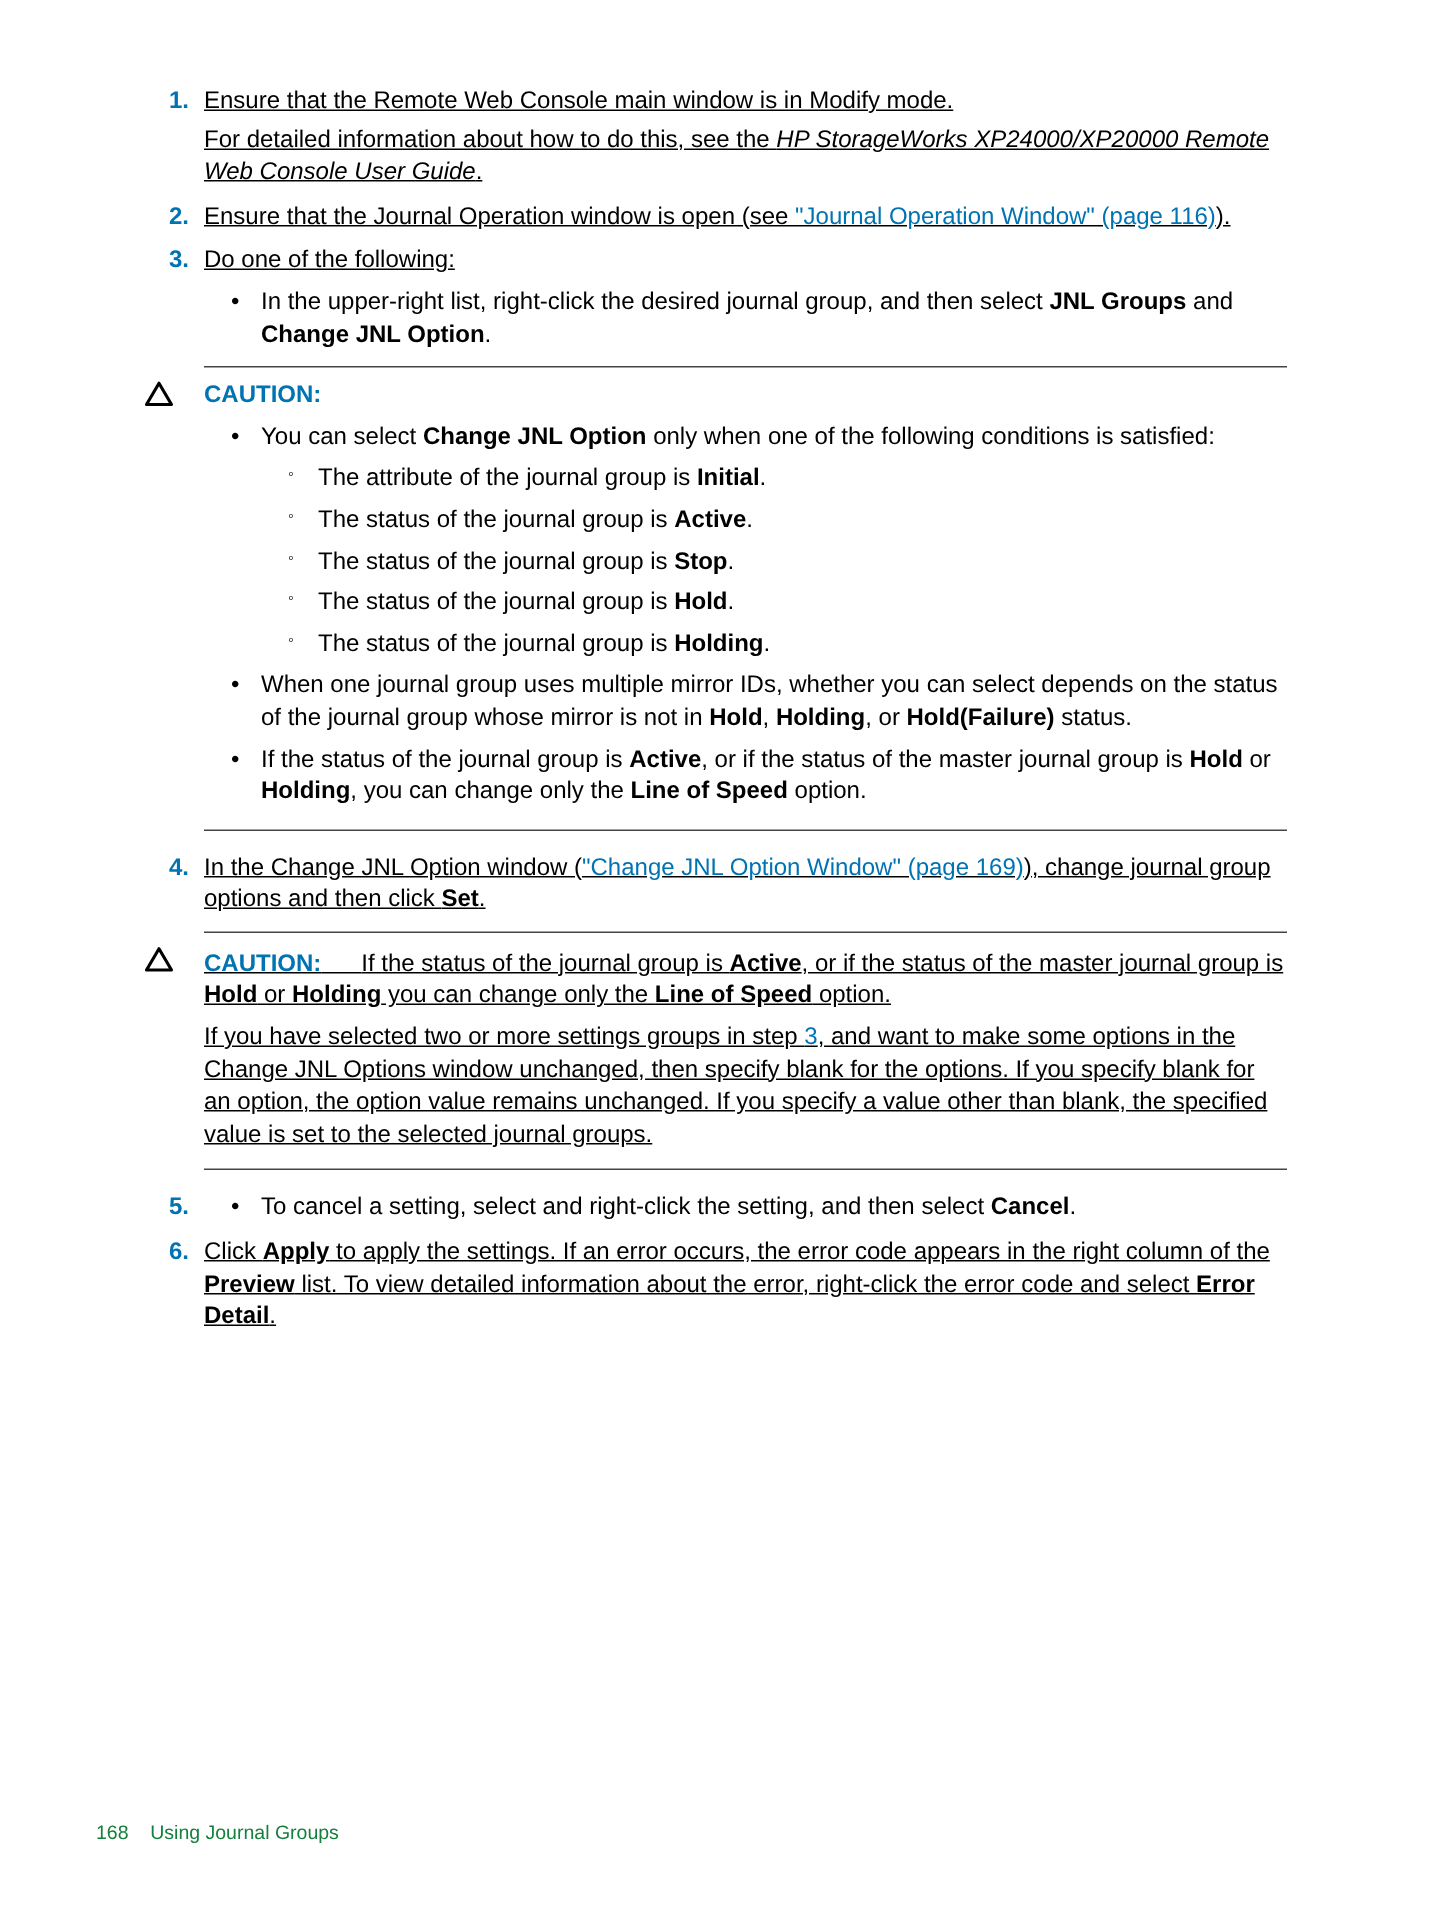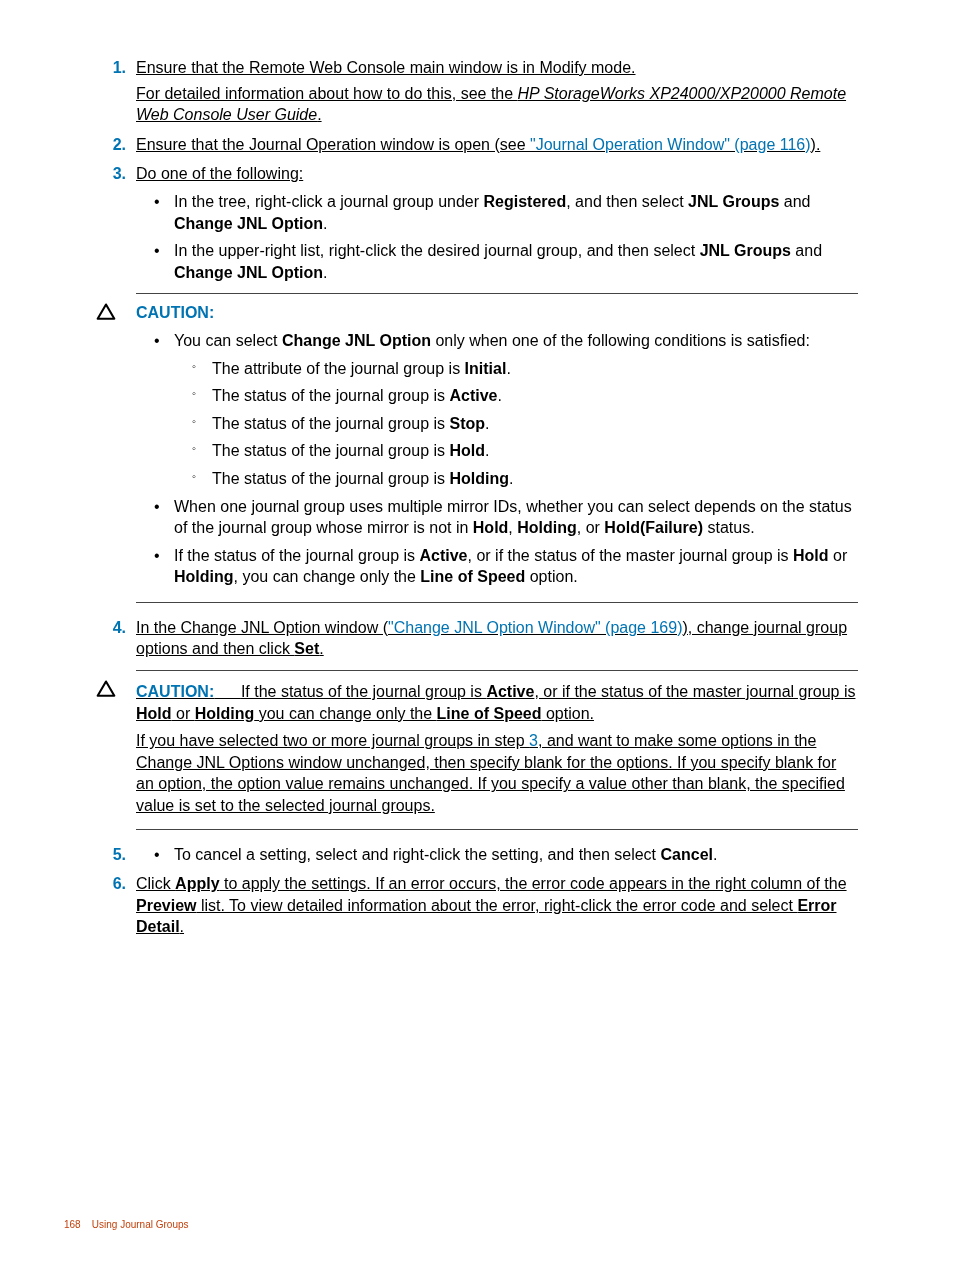--- a/index.html
+++ b/index.html
@@ -94,22 +94,22 @@
     font-weight: bold;
     text-align: center;
   }
   .caution-content {
     padding-left: 0;
   }
   .footer {
     position: absolute;
     bottom: 40px;
     left: 64px;
-    font-size: 10px;
-    color: #c2410c;
+    font-size: 13px;
+    color: #15803d;
   }
   strong { font-weight: bold; }
 </style>
 </head>
 <body>
 
 <div class="page">
 
   <ol class="main-list">
 
@@ -125,23 +125,20 @@
       <span class="num">2.</span>
       <div class="p">
         <span>Ensure that the Journal Operation window is open (see </span><a class="link">"Journal Operation Window" (page 116)</a><span>).</span>
       </div>
     </li>
 
     <li>
       <span class="num">3.</span>
       <div class="p">Do one of the following:</div>
       <ul class="bullet">
-        <li>
-          <span>In the tree, right-click a journal group under </span><strong>Registered</strong><span>, and then select </span><strong>JNL Groups</strong><span> and </span><strong>Change JNL Option</strong><span>.</span>
-        </li>
         <li>
           <span>In the upper-right list, right-click the desired journal group, and then select </span><strong>JNL Groups</strong><span> and </span><strong>Change JNL Option</strong><span>.</span>
         </li>
       </ul>
     </li>
   </ol>
 
   <div class="caution-block">
     <svg class="caution-icon" viewBox="0 0 24 24">
       <path d="M12 3 L22 20 L2 20 Z" fill="none" stroke="#000" stroke-width="2.5" stroke-linejoin="round"></path>
@@ -182,21 +179,21 @@
     <svg class="caution-icon" viewBox="0 0 24 24">
       <path d="M12 3 L22 20 L2 20 Z" fill="none" stroke="#000" stroke-width="2.5" stroke-linejoin="round"></path>
     </svg>
     <div class="caution-content">
       <div class="p">
         <span class="caution-label">CAUTION:</span>
         &nbsp;&nbsp;&nbsp;&nbsp;
         <span>If the status of the journal group is </span><strong>Active</strong><span>, or if the status of the master journal group is </span><strong>Hold</strong><span> or </span><strong>Holding</strong><span> you can change only the </span><strong>Line of Speed</strong><span> option.</span>
       </div>
       <div class="p" style="margin-top:6px;">
-        <span>If you have selected two or more journal groups in step </span><a class="link">3</a><span>, and want to make some options in the Change JNL Options window unchanged, then specify blank for the options. If you specify blank for an option, the option value remains unchanged. If you specify a value other than blank, the specified value is set to the selected journal groups.</span>
+        <span>If you have selected two or more settings groups in step </span><a class="link">3</a><span>, and want to make some options in the Change JNL Options window unchanged, then specify blank for the options. If you specify blank for an option, the option value remains unchanged. If you specify a value other than blank, the specified value is set to the selected journal groups.</span>
       </div>
     </div>
   </div>
 
   <ol class="main-list">
     <li>
       <span class="num">5.</span>
       <ul class="bullet">
         <li>
           <span>To cancel a setting, select and right-click the setting, and then select </span><strong>Cancel</strong><span>.</span>

